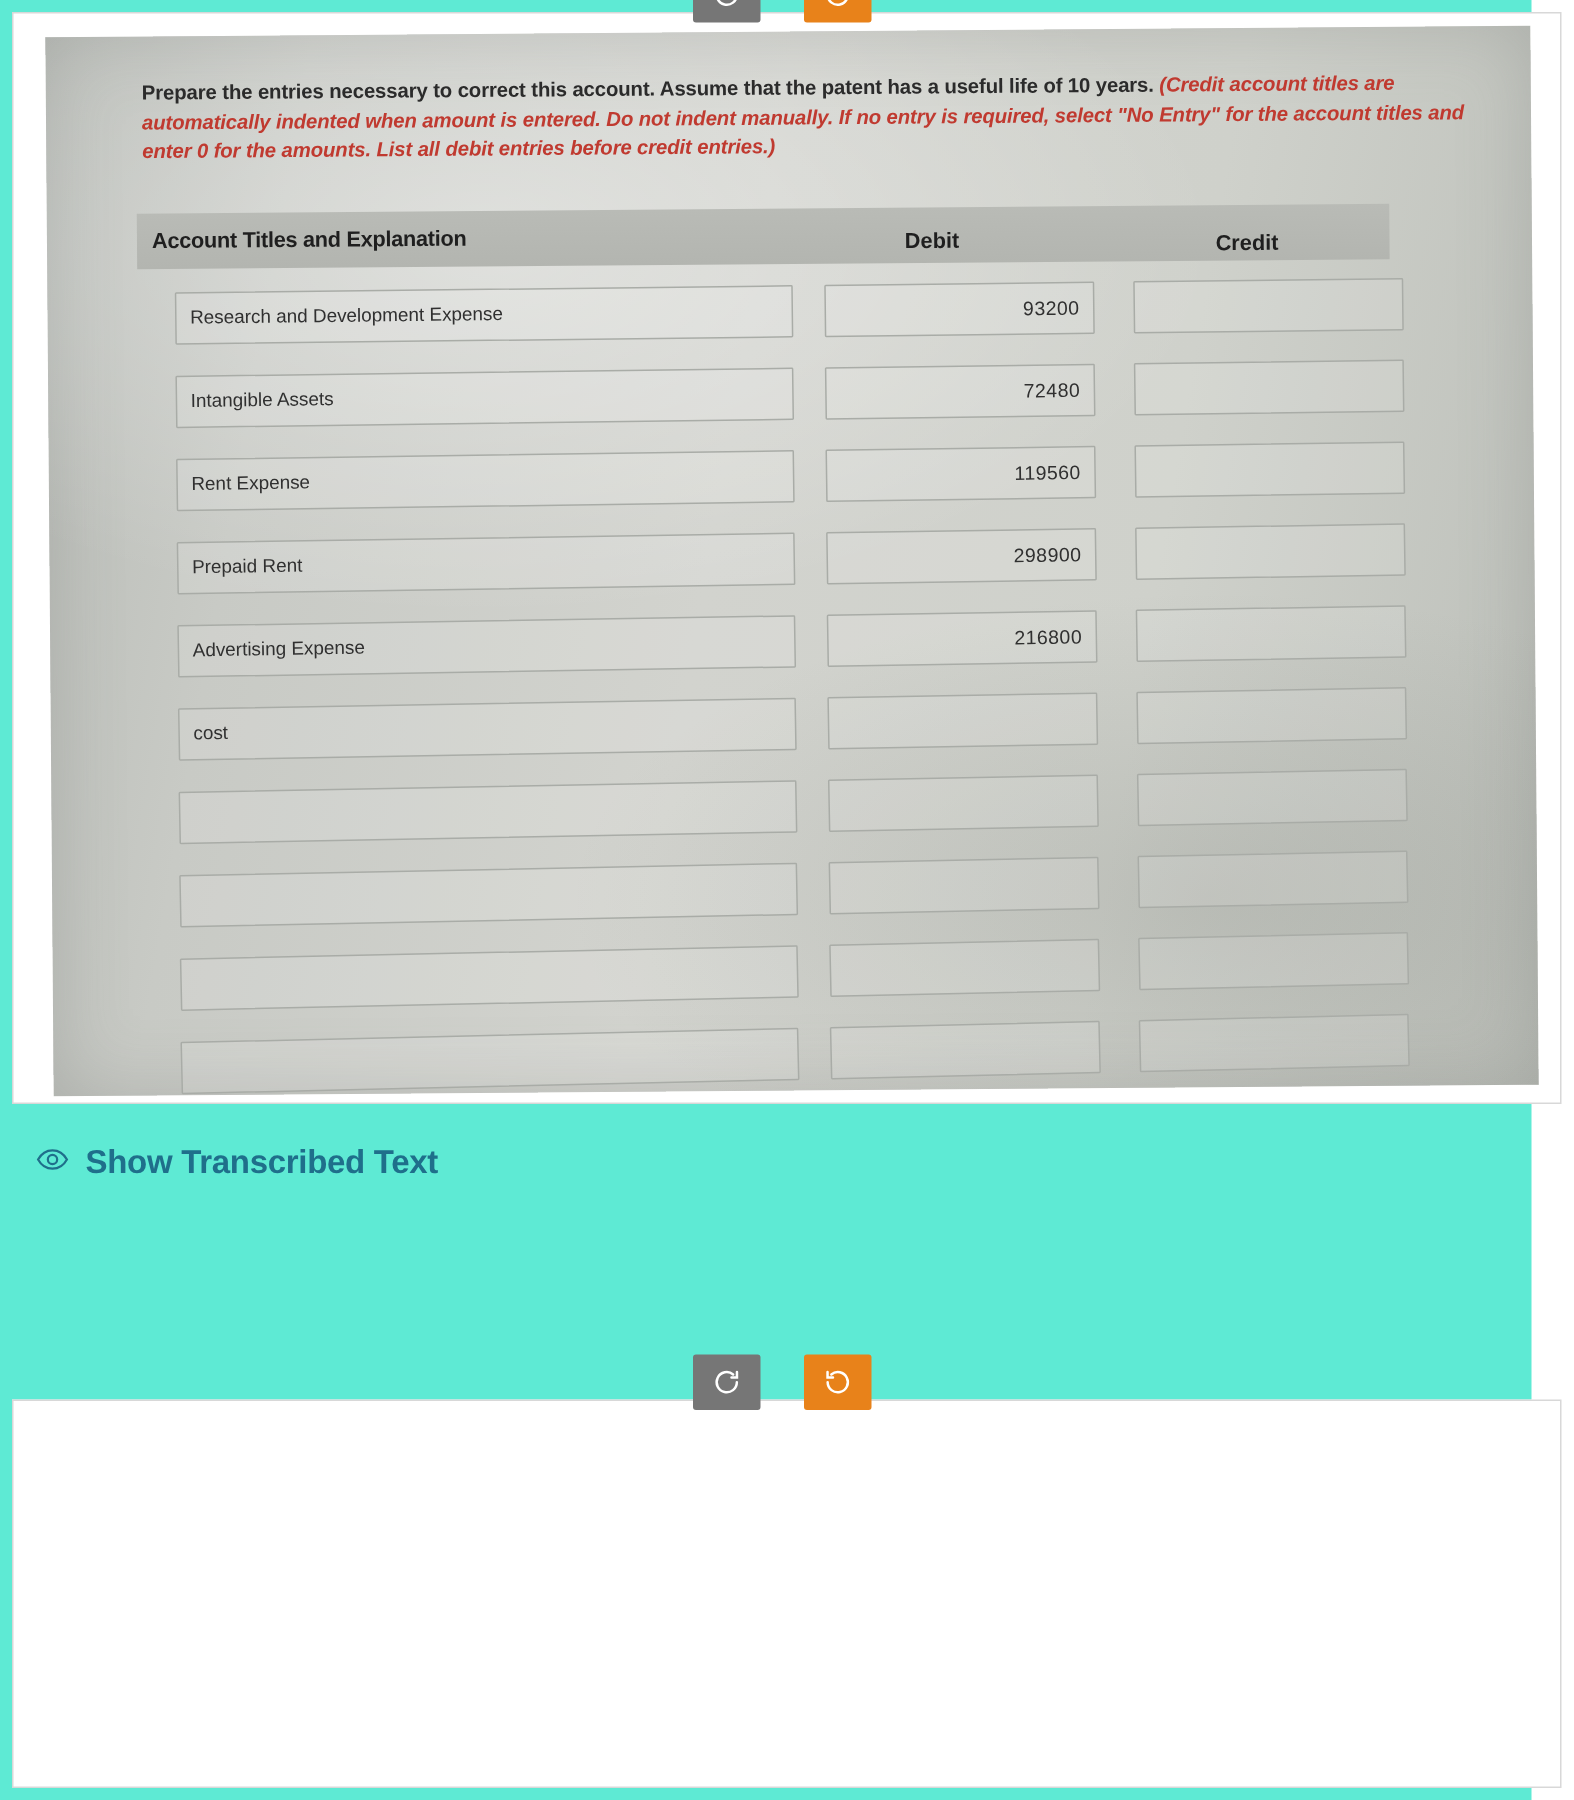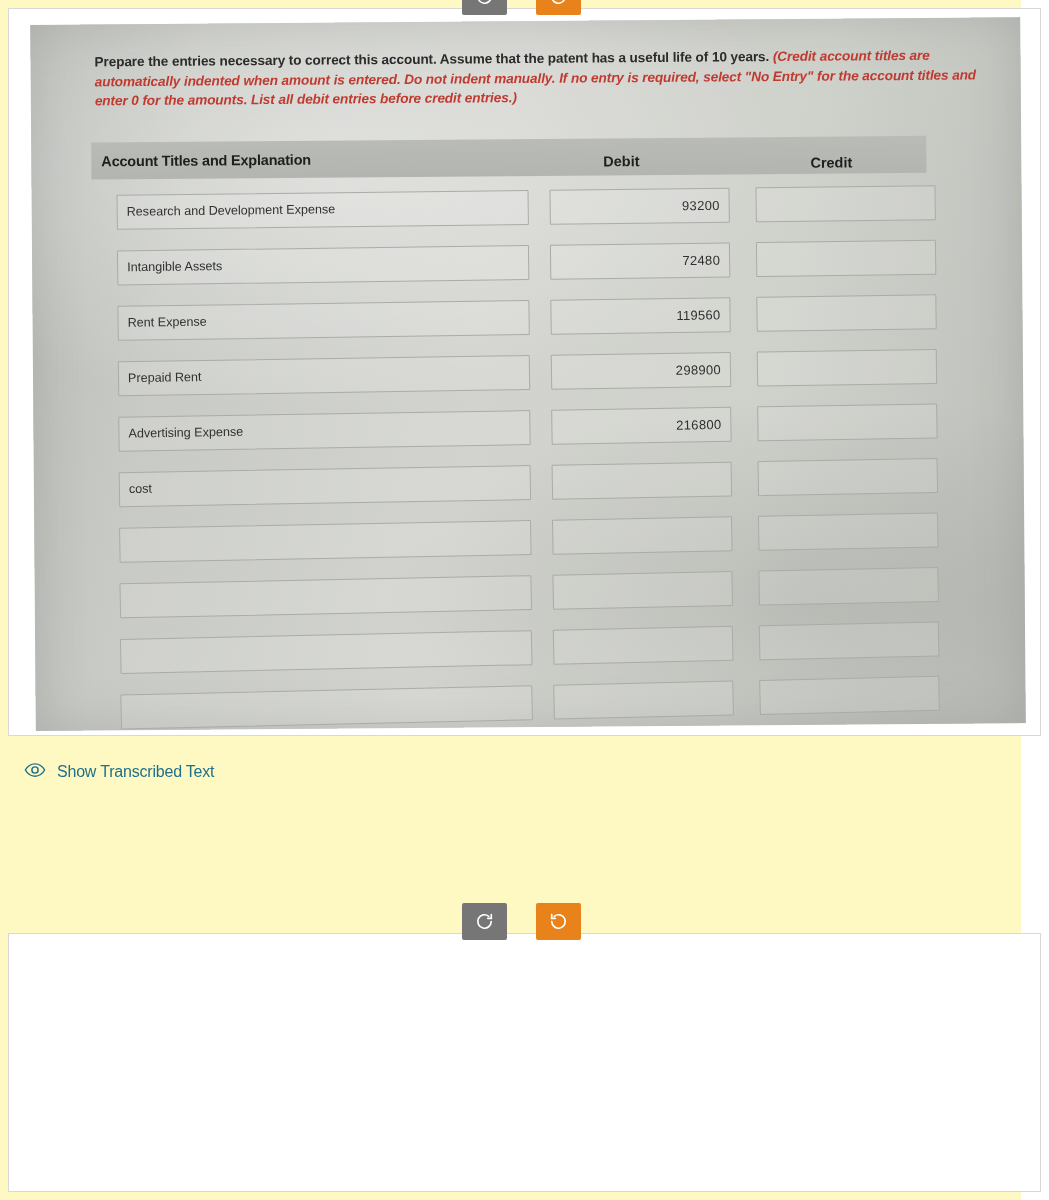--- a/index.html
+++ b/index.html
@@ -11,21 +11,21 @@
     height: 1200px;
     background: #ffffff;
     font-family: "Liberation Sans", sans-serif;
     overflow: hidden;
   }
 
   #root {
     position: relative;
     width: 1021px;
     height: 1200px;
-    background: #fef9c3;
+    background: #5eead4;
   }
 
   
   .rot-bar {
     position: absolute;
     display: flex;
     gap: 29px;
     z-index: 40;
   }
   .rot-btn {
@@ -184,22 +184,22 @@
     left: 24px;
     top: 762px;
     display: flex;
     align-items: center;
     gap: 11px;
     cursor: pointer;
     user-select: none;
   }
   #transcribe-link .eye { display: block; }
   #transcribe-link .label {
-    font-size: 16px;
-    font-weight: 400;
+    font-size: 22px;
+    font-weight: 700;
     color: #1f6f8b;
     letter-spacing: -0.2px;
   }
 </style>
 </head>
 <body>
 
 <div id="root">
 
   <div class="rot-bar" style="left:462px; top:-22px;">

